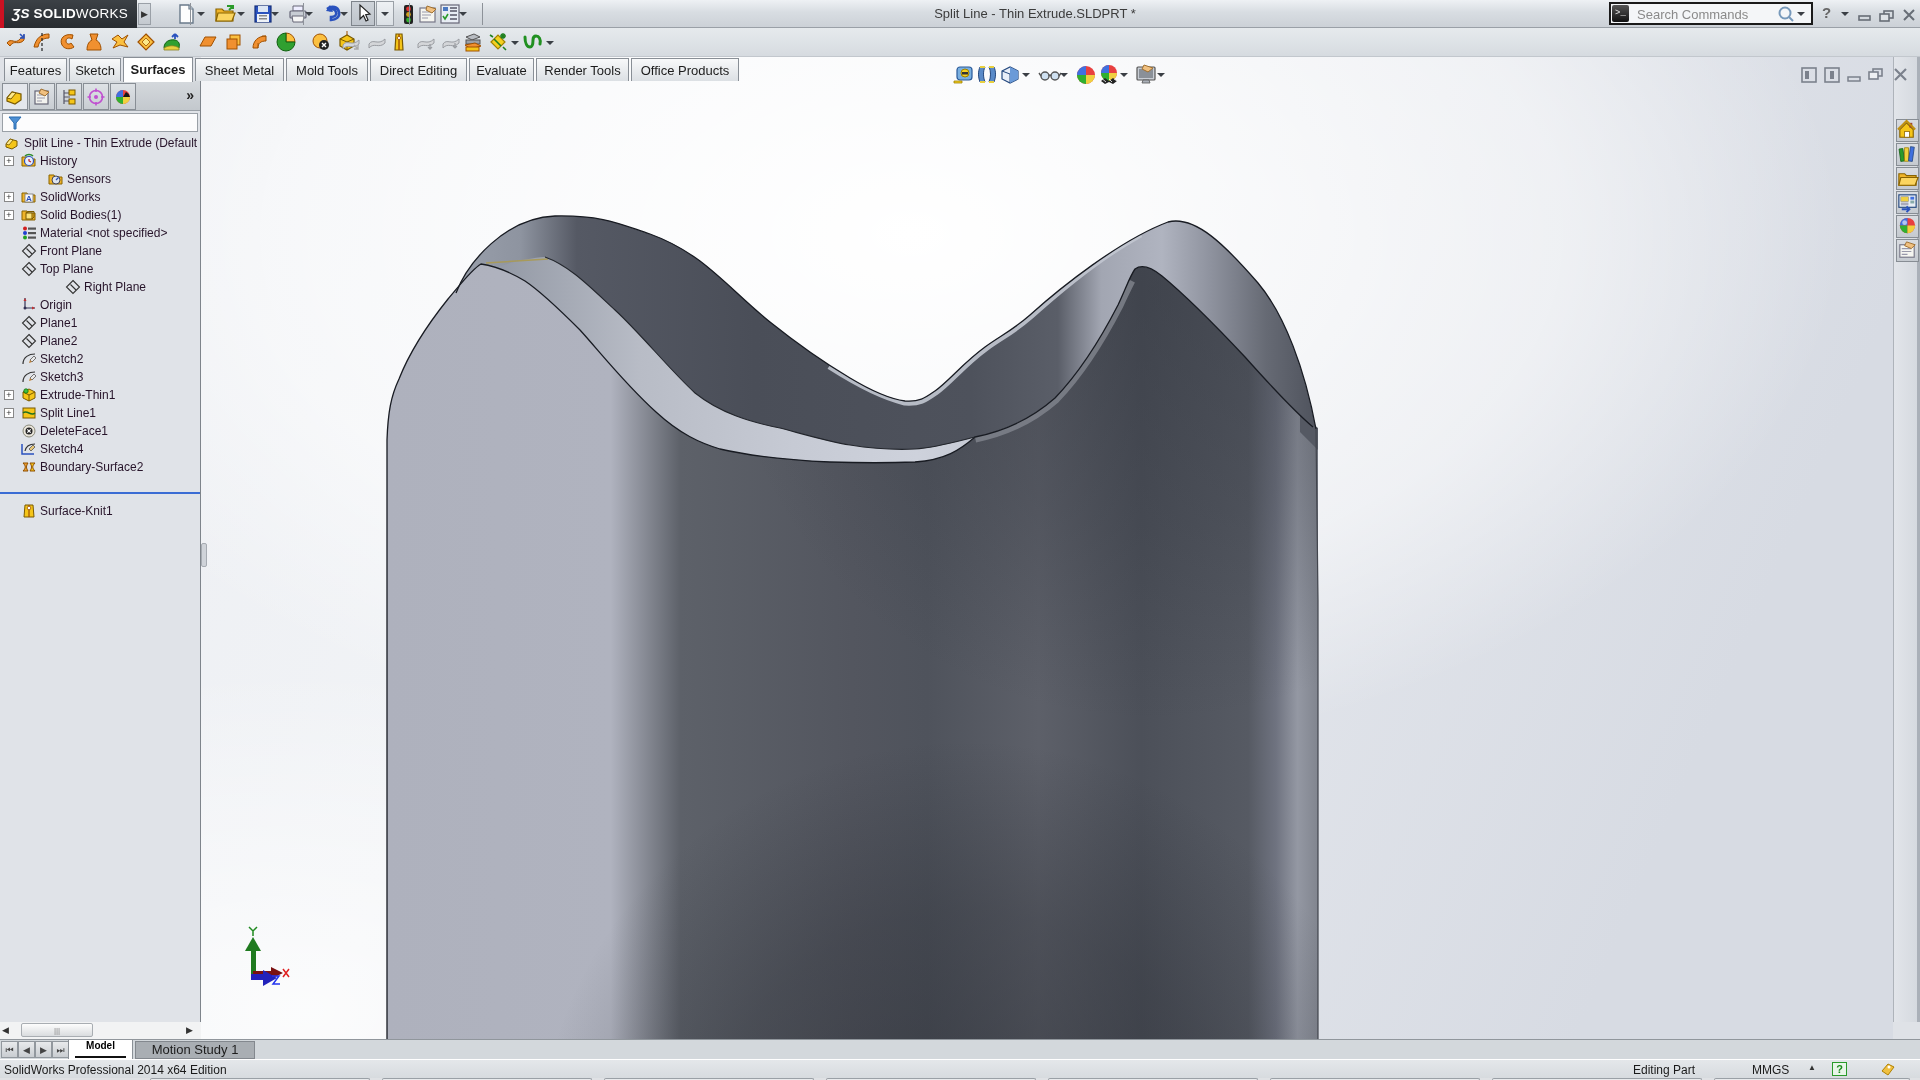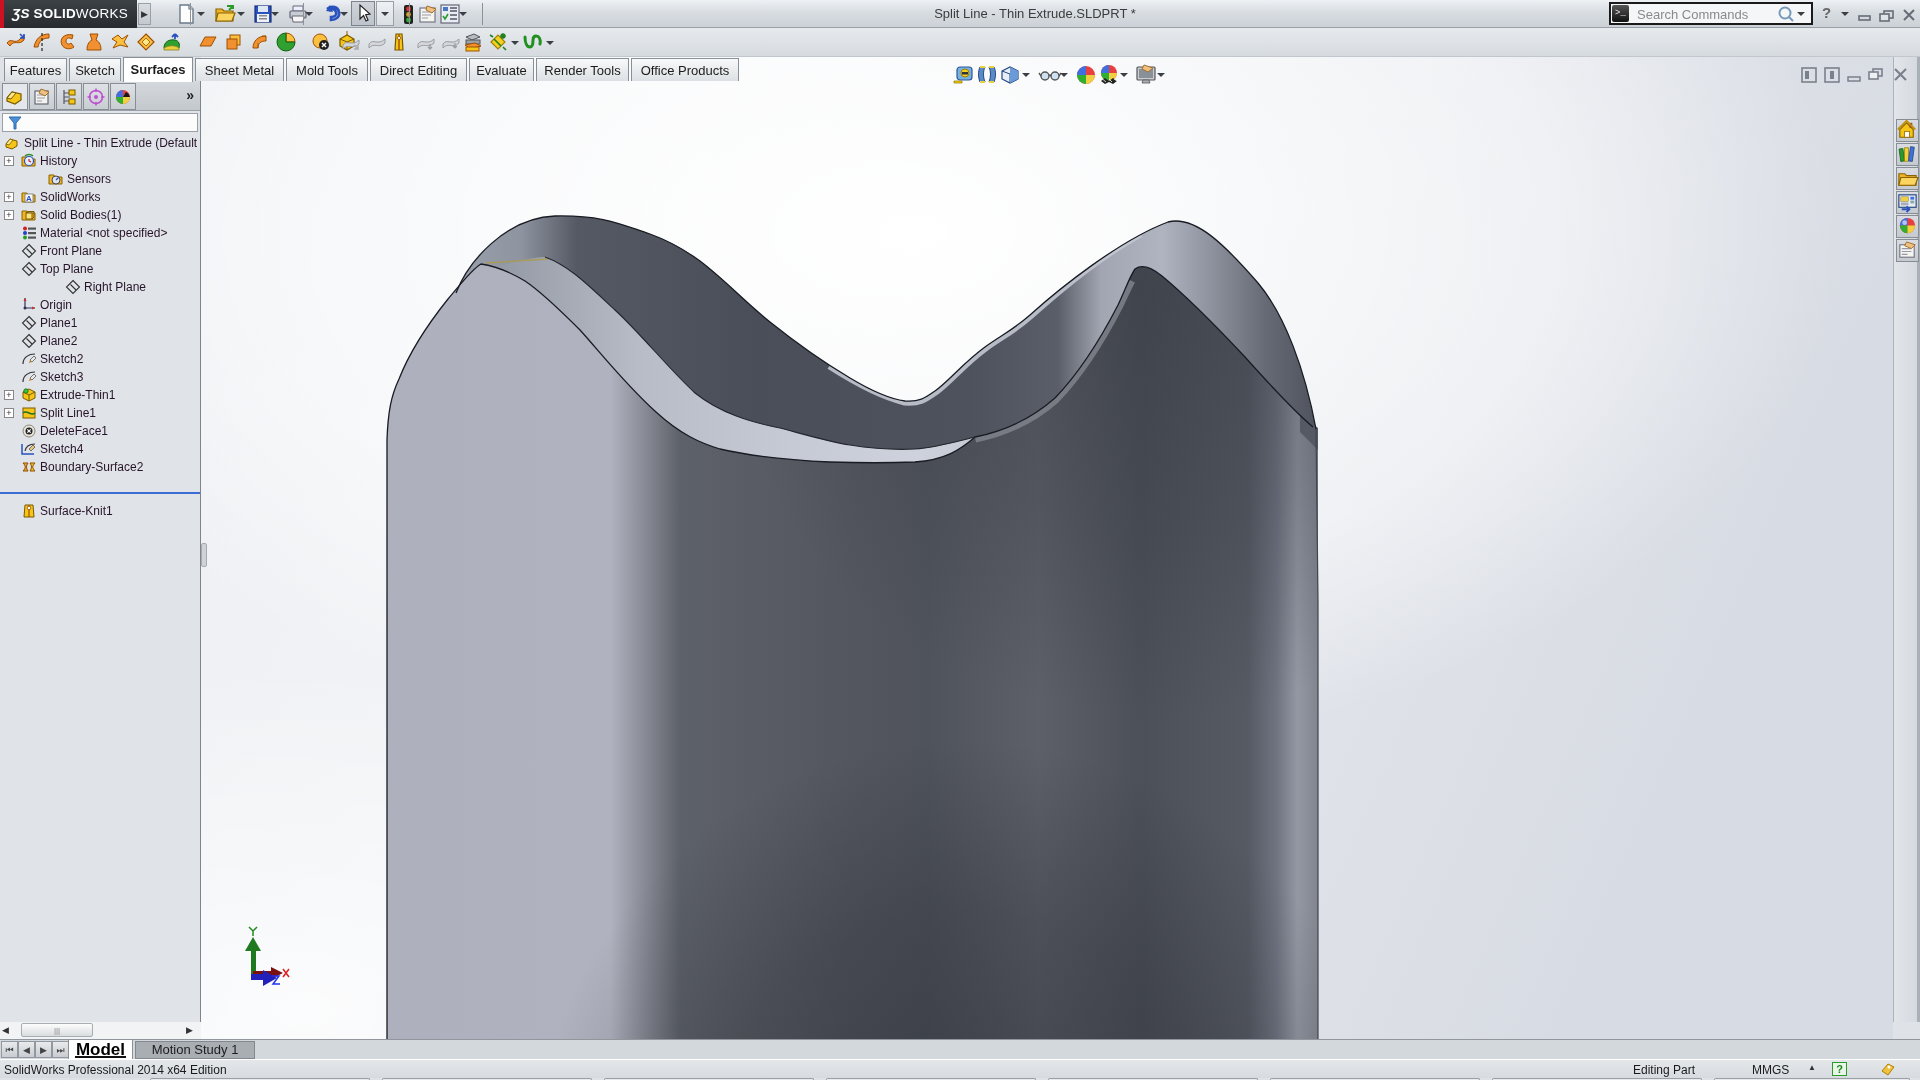--- a/index.html
+++ b/index.html
@@ -40,21 +40,21 @@
 #splitter { left:201px; top:543px; width:6px; height:24px; background:#cfd3d9; border:1px solid #a6abb2; border-radius:2px;}
 
 
 #taskstrip { left:1893px; top:57px; width:27px; height:965px; background:linear-gradient(90deg,#e2e5ea,#d4d8de); border-left:1px solid #aeb3ba;}
 .tsbtn { position:absolute; left:3px; width:23px; height:23px; background:linear-gradient(#d9dce1,#c5cad0); border:1px solid #878d94; }
 
 
 #vpscroll { left:0; top:1022px; width:201px; height:17px; background:#f2f3f4; }
 #tabs2row { left:0; top:1039px; width:1920px; height:20px; background:#d3d8dc; border-top:1px solid #90969c;}
 .navbtn { position:absolute; top:1px; width:17px; height:17px; background:linear-gradient(#e8eaec,#c9cdd1); border:1px solid #92989e; color:#444; font-size:9px; text-align:center; line-height:16px;}
-#modeltab { position:absolute; left:68px; top:0px; width:65px; height:20px; background:#fff; border:1px solid #8a9096; border-top:none; font-weight:bold; font-size:17px; text-align:center; }
+#modeltab { position:absolute; left:68px; top:0px; width:65px; height:20px; background:#fff; border:1px solid #8a9096; border-top:none; font-weight:bold; font-size:10px; text-align:center; }
 #motiontab { position:absolute; left:135px; top:1px; width:120px; height:18px; background:#a9aeb3; border:1px solid #83888e; font-size:13px; color:#1d1d1d; text-align:center; }
 #statusbar { left:0; top:1059px; width:1920px; height:19px; background:linear-gradient(#e4e7ea,#d7dbdf); border-top:1px solid #fff; font-size:12px; color:#1a1a1a;}
 #taskpeek { left:0; top:1078px; width:1920px; height:2px; background:#dfe1e4;}
 .dd { position:absolute; width:0px; height:0px; border-left:4px solid transparent; border-right:4px solid transparent; border-top:4px solid #3a3f45;}
 </style>
 </head>
 <body>
 <div id="root">
 
   <svg class="abs" style="left:201px; top:57px;" width="1692" height="983" viewBox="201 57 1692 983">

